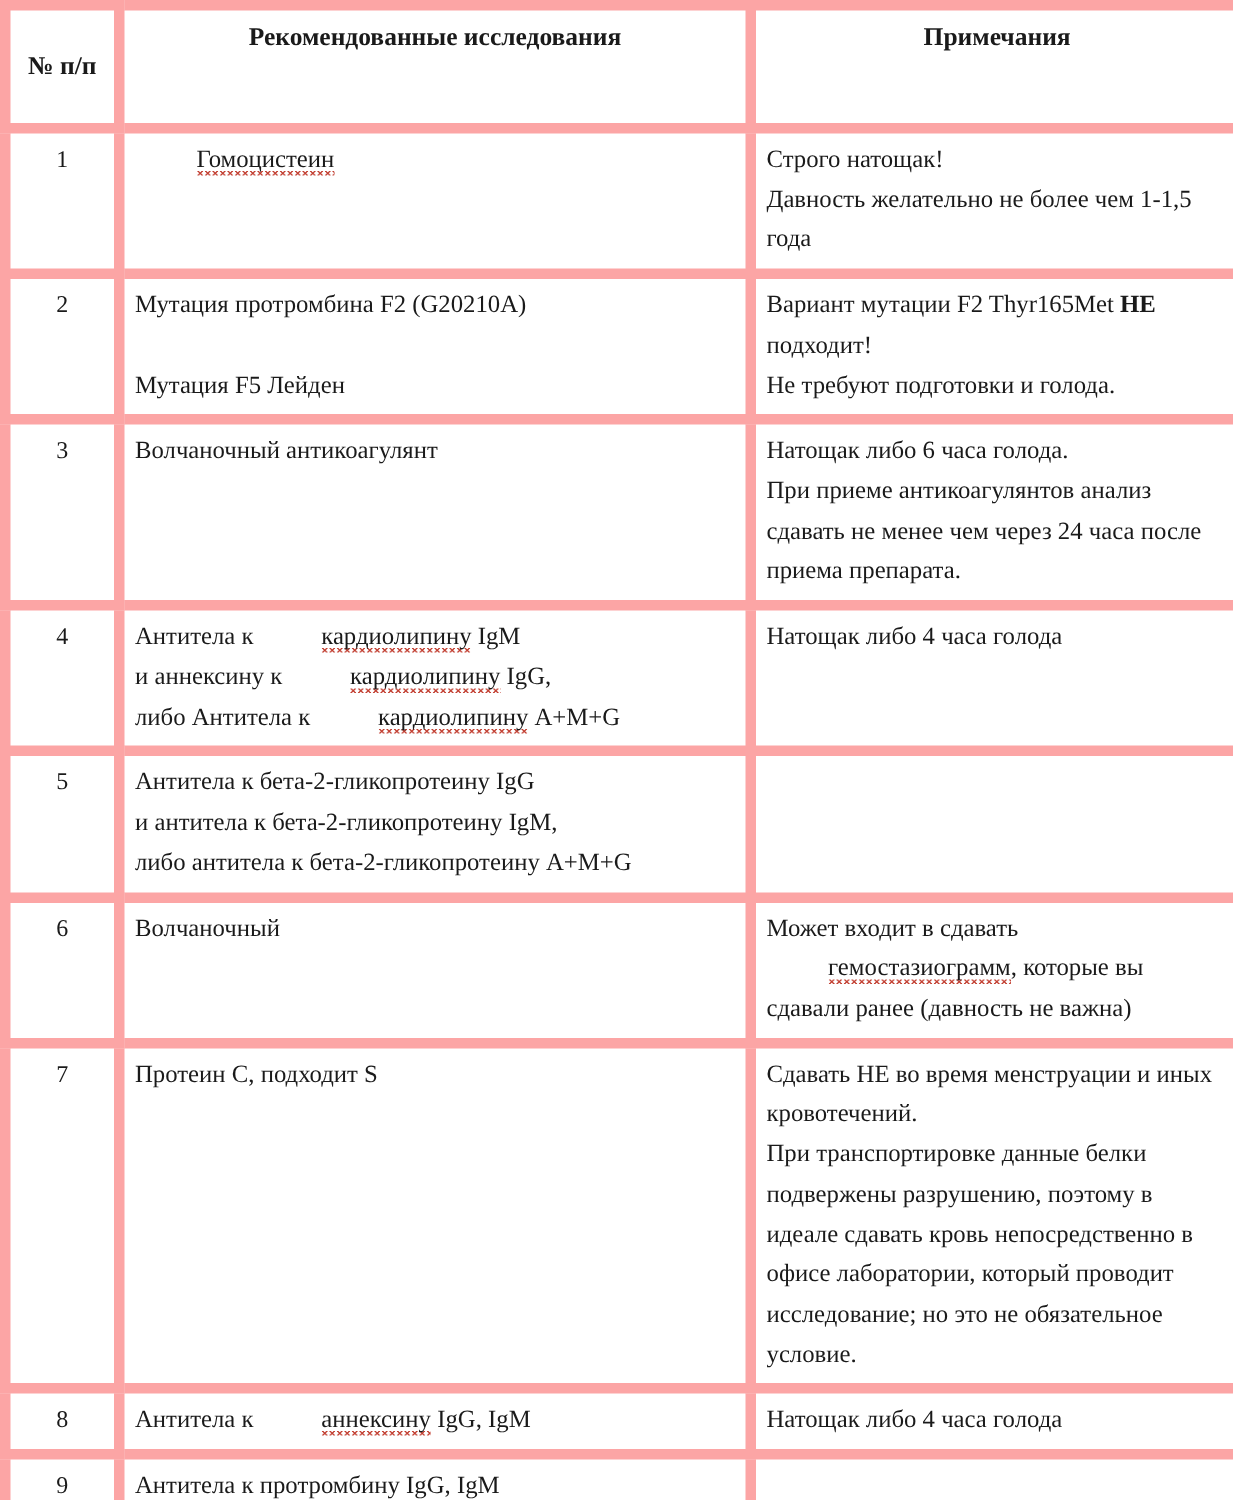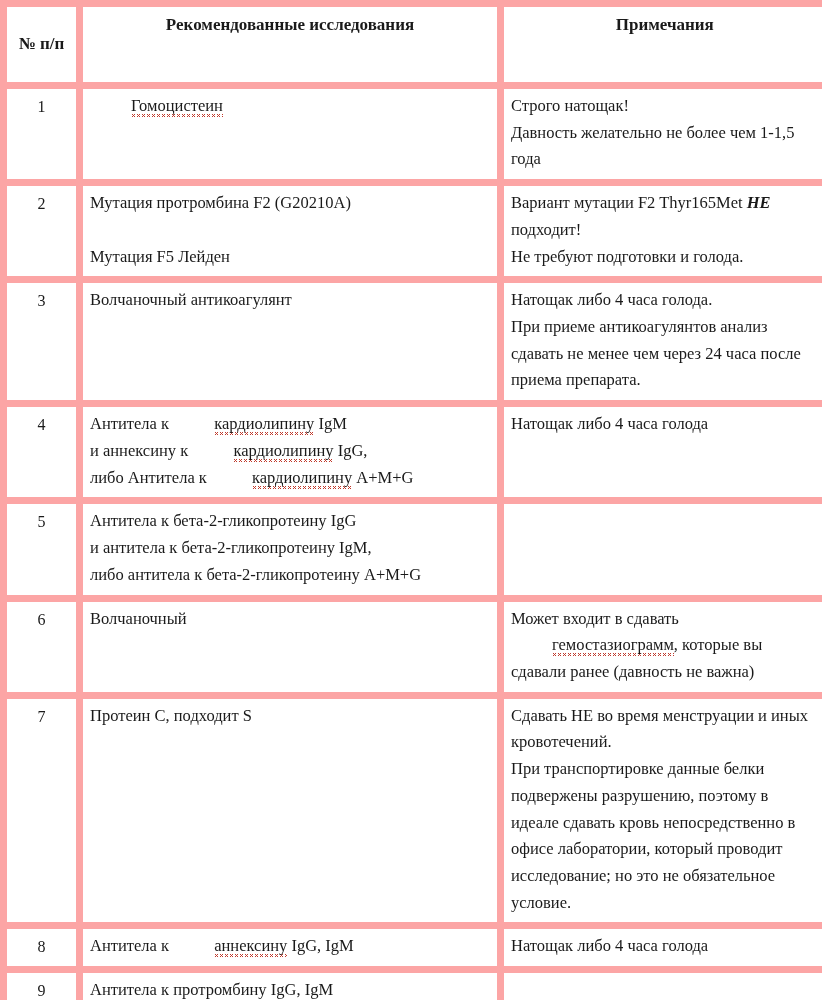--- a/index.html
+++ b/index.html
@@ -66,21 +66,21 @@
   .num {
     font-size: 16px;
   }
   .line {
     display: block;
     white-space: pre-wrap;
   }
   .line.gap {
     margin-top: 1.62em;
   }
-  .bold { font-weight: bold; font-style: italic; }
+  .bold { font-weight: bold; }
 
   
   .sq {
     position: relative;
     display: inline;
     background-repeat: repeat-x;
     background-position: 0 100%;
     background-size: 5px 3px;
     background-image:
       linear-gradient(45deg, transparent 45%, #c0392b 45%, #c0392b 58%, transparent 58%),
@@ -159,21 +159,21 @@
           <span class="line">Не требуют подготовки и голода.</span>
         </td>
       </tr>
 
       <tr class="r3">
         <td class="col-num num">3</td>
         <td class="col-study">
           <span class="line">Волчаночный антикоагулянт</span>
         </td>
         <td class="col-note">
-          <span class="line">Натощак либо 4 часа голода.</span>
+          <span class="line">Натощак либо 6 часа голода.</span>
           <span class="line">При приеме антикоагулянтов анализ сдавать не менее чем через 24 часа после приема препарата.</span>
         </td>
       </tr>
 
       <tr class="r4">
         <td class="col-num num">4</td>
         <td class="col-study">
           <span class="line"><span>Антитела к </span><span class="sq">кардиолипину</span><span> IgM</span></span>
           <span class="line"><span>и аннексину к </span><span class="sq">кардиолипину</span><span> IgG,</span></span>
           <span class="line"><span>либо Антитела к </span><span class="sq">кардиолипину</span><span> A+M+G</span></span>

